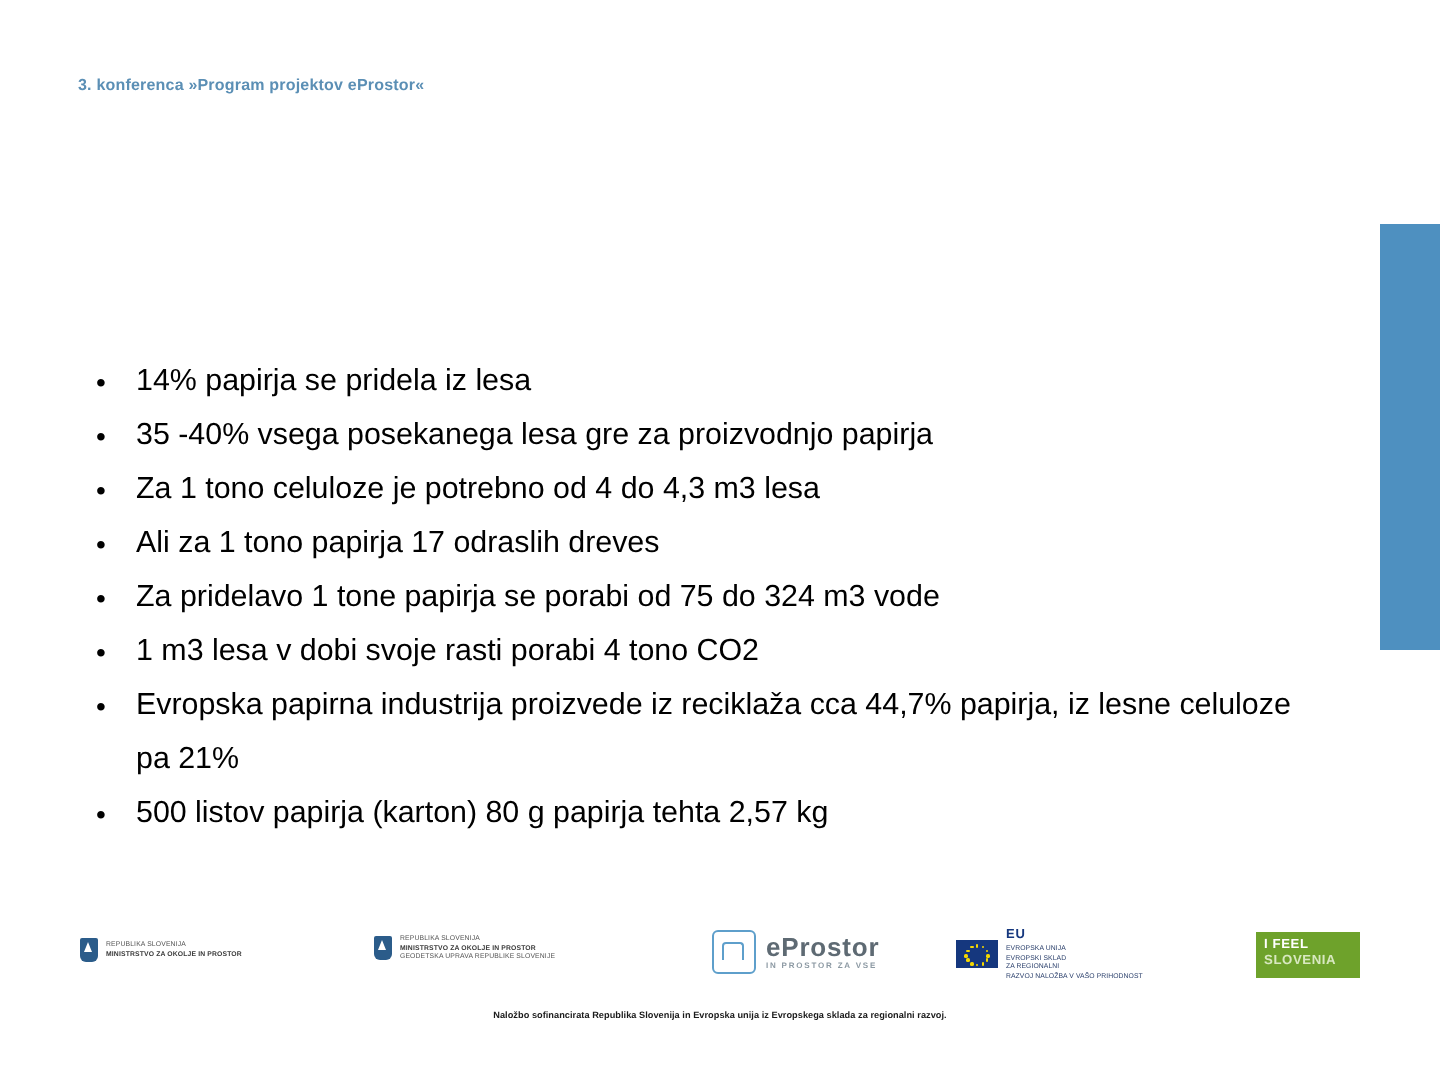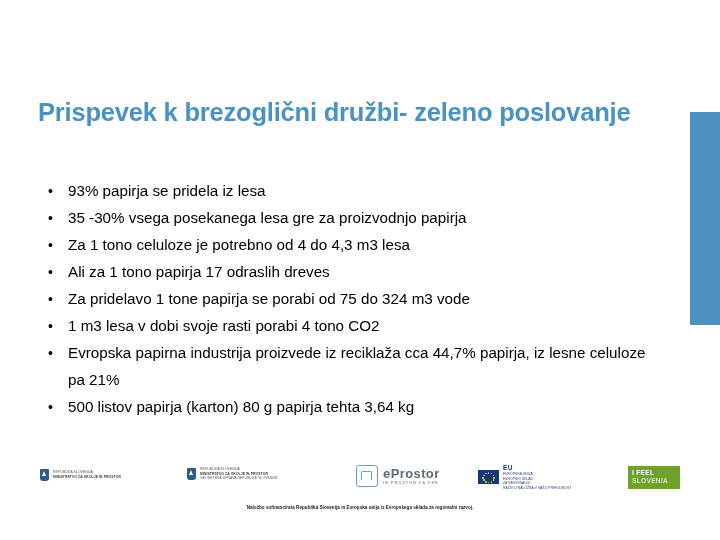--- a/index.html
+++ b/index.html
@@ -264,31 +264,31 @@
     font-weight: bold;
   }
 </style>
 </head>
 <body>
 
 <div class="slide">
 
   <div class="accent-bar"></div>
 
-
-  <h1 class="title">Prispevek k brezoglični družbi- zeleno poslovanje</h1>
+  <div class="eyebrow">3. konferenca »Program projektov eProstor«</div>
+
 
   <ul class="body-list">
     <li>
       <span class="bullet">•</span>
-      <span class="text">93% papirja se pridela iz lesa</span>
-    </li>
-    <li>
-      <span class="bullet">•</span>
-      <span class="text">35 -30% vsega posekanega lesa gre za proizvodnjo papirja</span>
+      <span class="text">14% papirja se pridela iz lesa</span>
+    </li>
+    <li>
+      <span class="bullet">•</span>
+      <span class="text">35 -40% vsega posekanega lesa gre za proizvodnjo papirja</span>
     </li>
     <li>
       <span class="bullet">•</span>
       <span class="text">Za 1 tono celuloze je potrebno od 4 do 4,3 m3 lesa</span>
     </li>
     <li>
       <span class="bullet">•</span>
       <span class="text">Ali za 1 tono papirja 17 odraslih dreves</span>
     </li>
     <li>
@@ -298,21 +298,21 @@
     <li>
       <span class="bullet">•</span>
       <span class="text">1 m3 lesa v dobi svoje rasti porabi 4 tono CO2</span>
     </li>
     <li>
       <span class="bullet">•</span>
       <span class="text">Evropska papirna industrija proizvede iz reciklaža cca 44,7% papirja, iz lesne celuloze pa 21%</span>
     </li>
     <li>
       <span class="bullet">•</span>
-      <span class="text">500 listov papirja (karton) 80 g papirja tehta 3,64 kg</span>
+      <span class="text">500 listov papirja (karton) 80 g papirja tehta 2,57 kg</span>
     </li>
   </ul>
 
   <div class="footer">
     <div class="logo-row">
 
       <div class="logo" id="logo-mop">
         <span class="logo-coat"></span>
         <span class="logo-lines">
           <span class="l1">REPUBLIKA SLOVENIJA</span><br>

